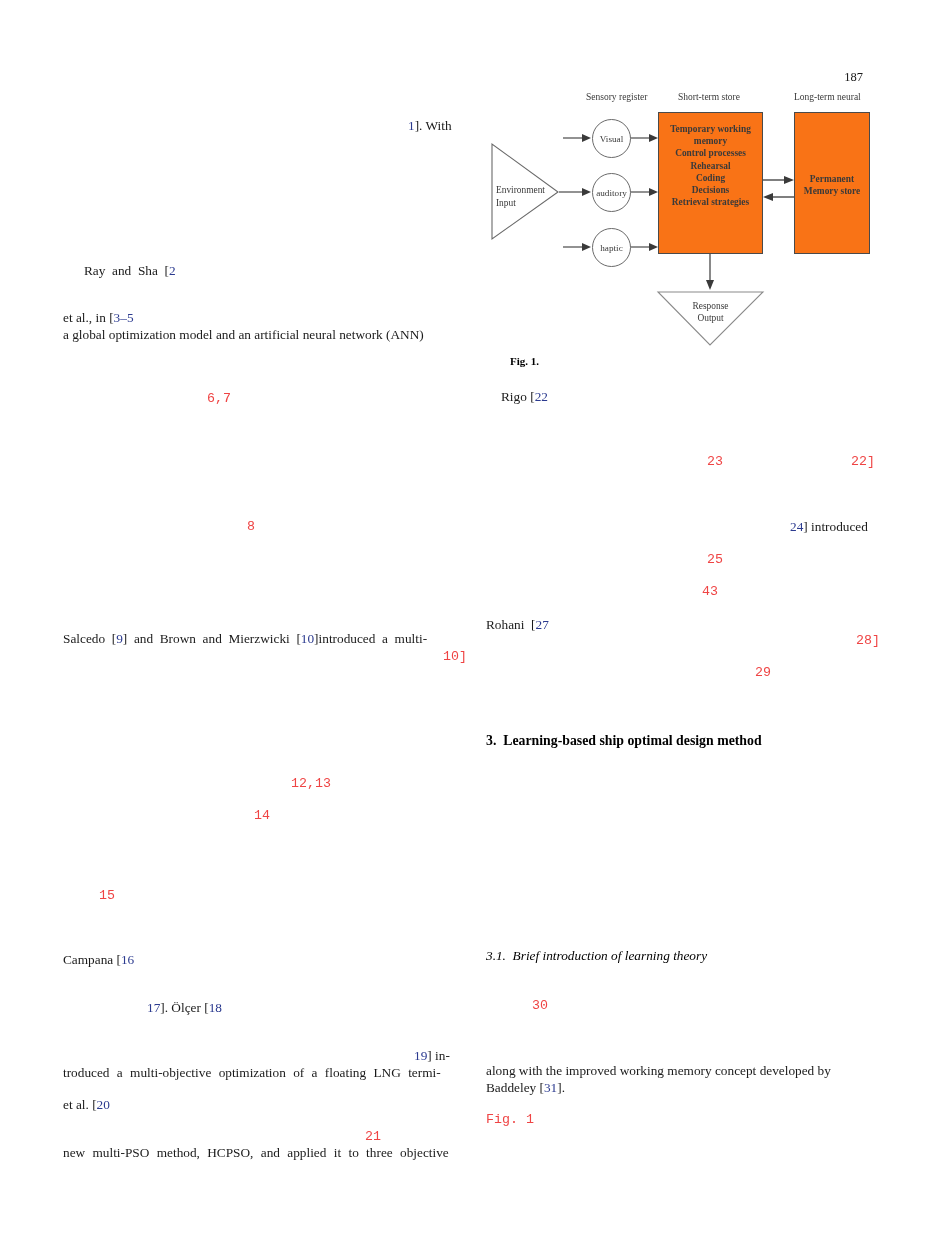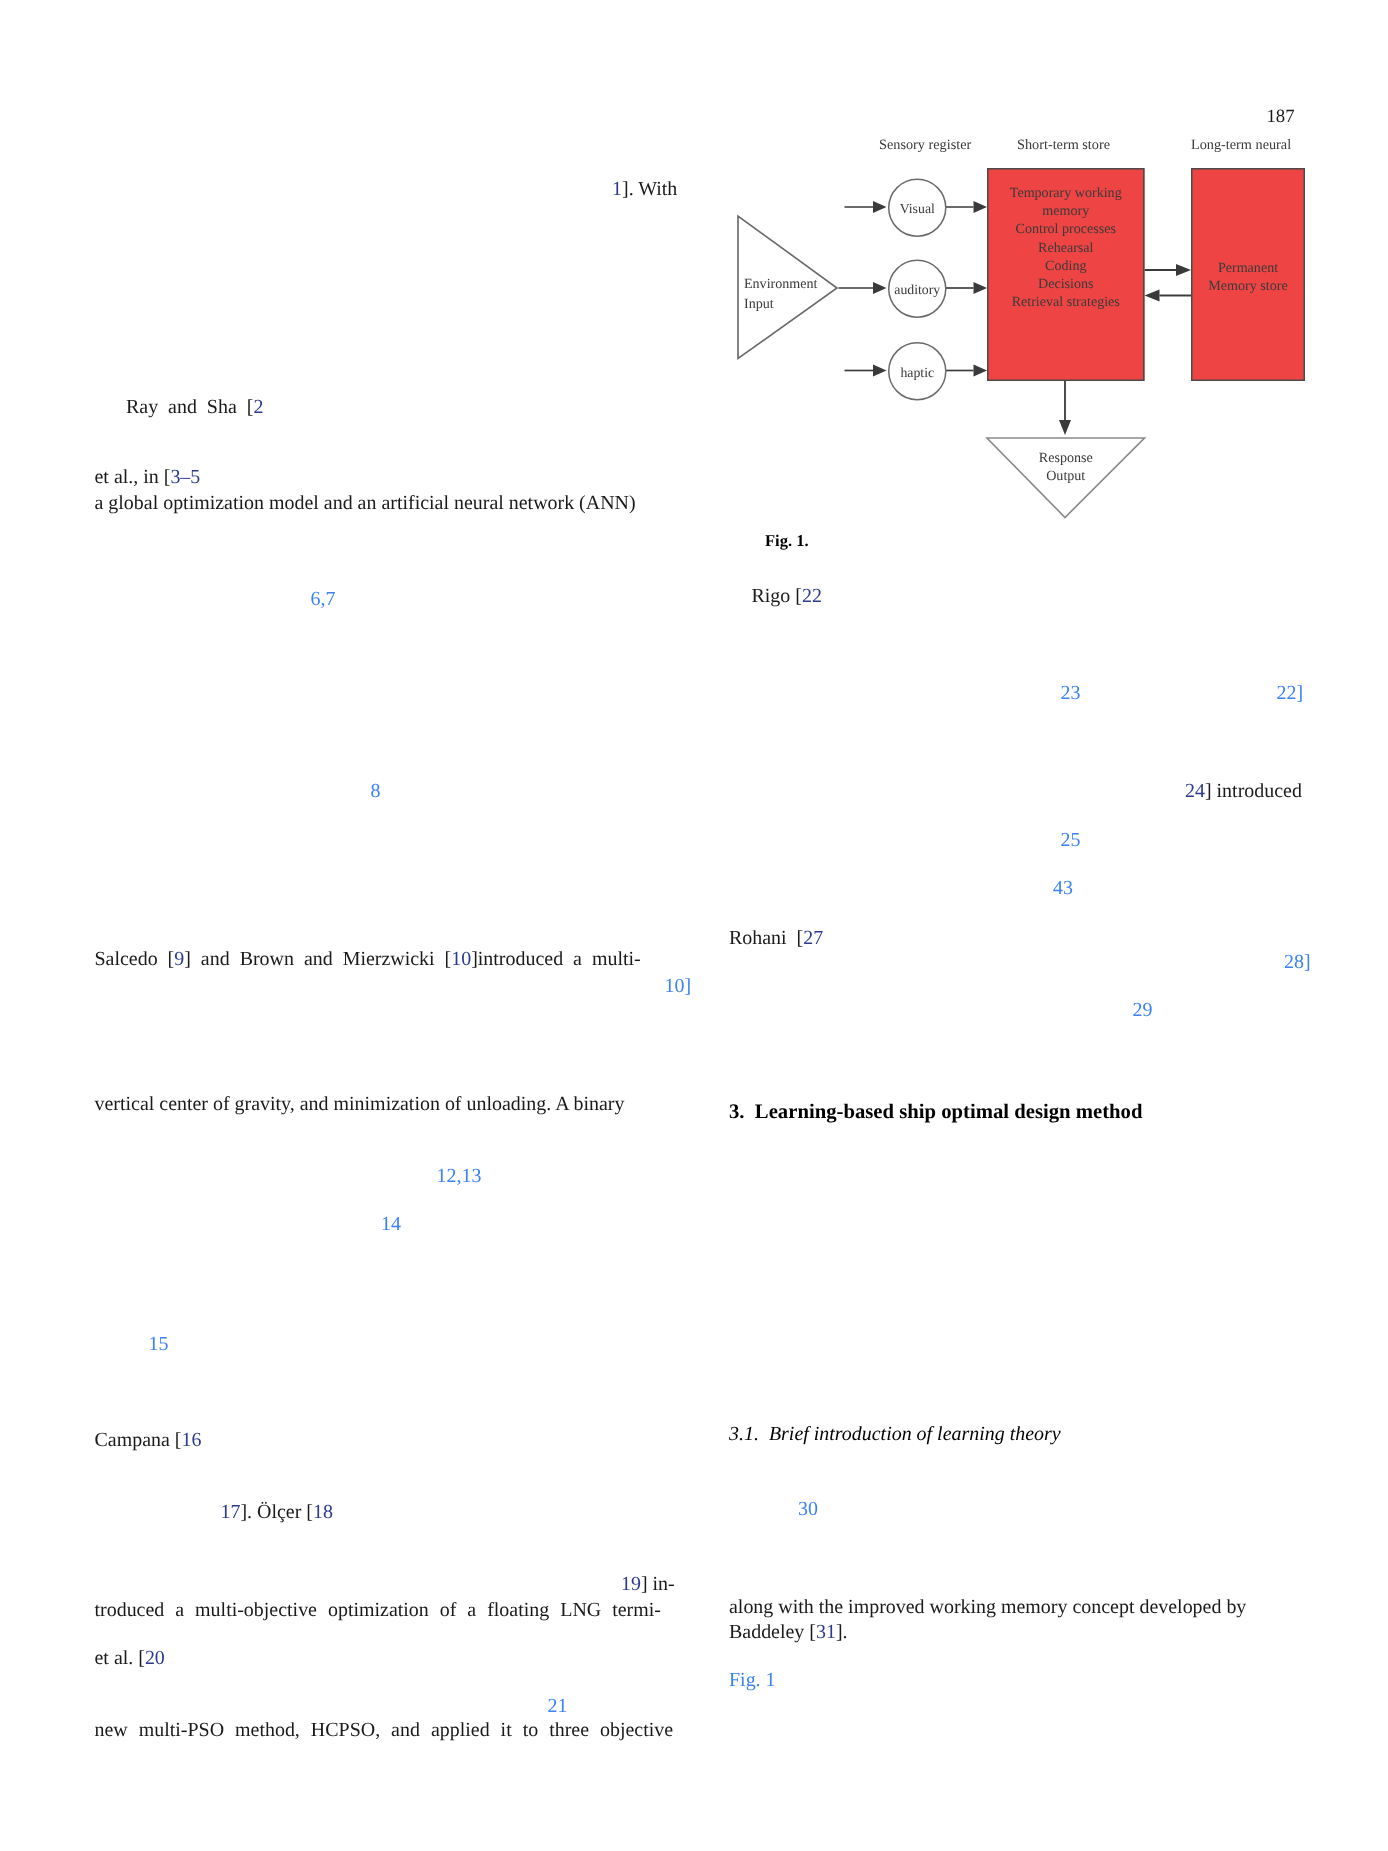--- a/index.html
+++ b/index.html
@@ -53,24 +53,24 @@
     font-size: 13.3px;
     line-height: 17px;
     color: #1a1a1a;
     white-space: pre;
   }
   .ref {
     color: #2b3a8f;
   }
   .refonly {
     position: absolute;
-    font-family: Liberation Serif, serif;
+    font-family: Liberation Mono, monospace;
     font-size: 13.3px;
     line-height: 17px;
-    color: #3b82f6;
+    color: #ef4444;
     white-space: pre;
   }
   .wordspread {
     word-spacing: 4.0px;
   }
 
   
   .h2 {
     position: absolute;
     font-family: "Liberation Serif", serif;
@@ -110,21 +110,22 @@
     font-family: "Liberation Serif", serif;
     font-weight: bold;
     font-size: 11px;
     color: #000000;
     white-space: pre;
   }
   .box {
     position: absolute;
     border: 1.2px solid #4a4a4a;
     box-sizing: border-box;
-    background: #ef4444;
+    background: #f97316;
+    font-weight: bold;
   }
   .boxtext {
     position: absolute;
     width: 100%;
     text-align: center;
     font-family: "Liberation Serif", serif;
     font-size: 9.4px;
     line-height: 12.2px;
     color: #3a3a3a;
   }
@@ -240,21 +241,20 @@
   <div class="frag" style="left:63px; top:326px;">a global optimization model and an artificial neural network (ANN)</div>
 
   <div class="refonly" style="left:207px; top:390px;">6,7</div>
 
   <div class="refonly" style="left:247px; top:518px;">8</div>
 
   <div class="frag" style="left:63px; top:630px;"><span>Salcedo  [</span><span class="ref">9</span><span>]  and  Brown  and  Mierzwicki  [</span><span class="ref">10</span><span>]introduced  a  multi-</span></div>
 
   <div class="refonly" style="left:443px; top:648px;">10]</div>
 
-  <div class="frag" style="left:63px; top:727px;">vertical center of gravity, and minimization of unloading. A binary</div>
 
   <div class="refonly" style="left:291px; top:775px;">12,13</div>
 
   <div class="refonly" style="left:254px; top:807px;">14</div>
 
   <div class="refonly" style="left:99px; top:887px;">15</div>
 
   <div class="frag" style="left:63px; top:951px;"><span>Campana [</span><span class="ref">16</span></div>
 
   <div class="frag" style="left:147px; top:999px;"><span class="ref">17</span><span>]. Ölçer [</span><span class="ref">18</span></div>

